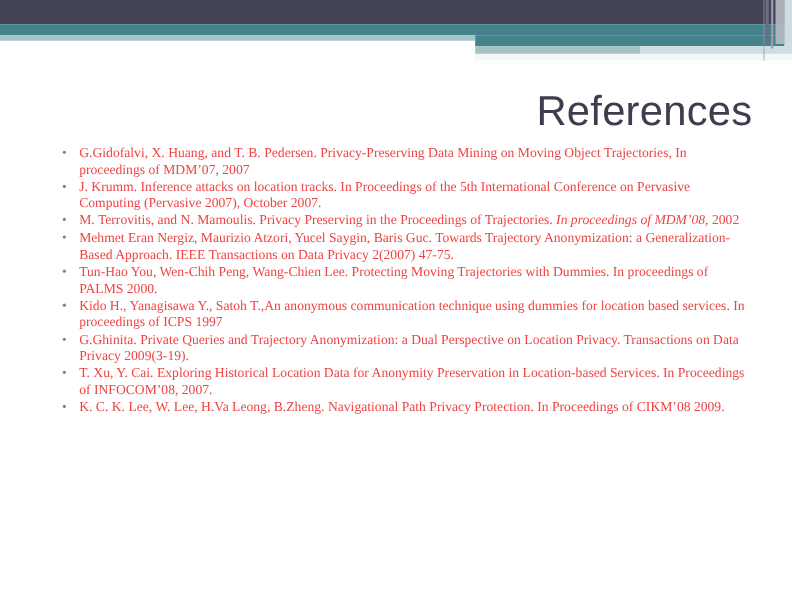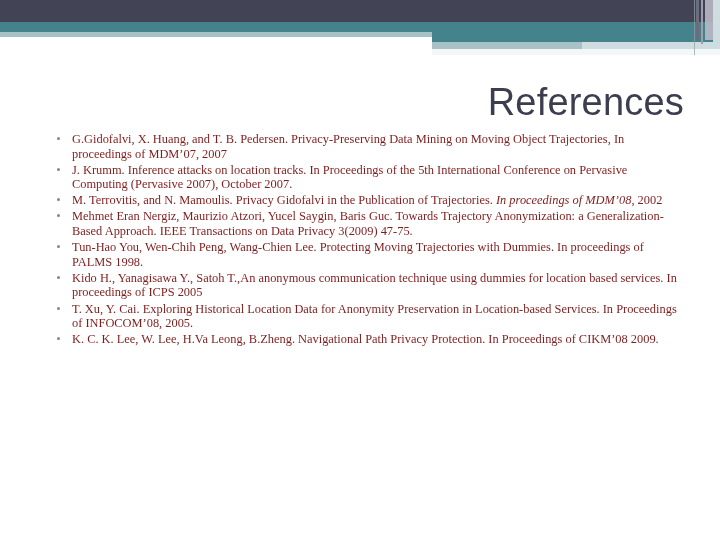--- a/index.html
+++ b/index.html
@@ -123,21 +123,21 @@
     padding: 0;
     list-style: none;
   }
   .ref-item {
     position: relative;
     padding-left: 22px;
     margin: 0 0 1.5px 0;
     font-family: "Liberation Serif", serif;
     font-size: 12.4px;
     line-height: 14.6px;
-    color: #7f1d1d;
+    color: #ef4444;
     text-align: left;
   }
   .ref-bullet {
     position: absolute;
     left: 7px;
     top: 5px;
     width: 3px;
     height: 3px;
     background: #8a7f96;
     border-radius: 50%;
@@ -173,45 +173,49 @@
       <span class="ref-text">G.Gidofalvi, X. Huang, and T. B. Pedersen. Privacy-Preserving Data Mining on Moving Object Trajectories, In proceedings of MDM’07, 2007</span>
     </li>
 
     <li class="ref-item">
       <span class="ref-bullet"></span>
       <span class="ref-text">J. Krumm. Inference attacks on location tracks. In Proceedings of the 5th International Conference on Pervasive Computing (Pervasive 2007), October 2007.</span>
     </li>
 
     <li class="ref-item">
       <span class="ref-bullet"></span>
-      <span class="ref-text"><span> M. Terrovitis, and N. Mamoulis. Privacy Gidofalvi in the Publication of Trajectories. </span><i>In proceedings of MDM’08</i><span>, 2002</span></span>
-    </li>
-
-
-    <li class="ref-item">
-      <span class="ref-bullet"></span>
-      <span class="ref-text">Mehmet Eran Nergiz, Maurizio Atzori, Yucel Saygin, Baris Guc. Towards Trajectory Anonymization: a Generalization-Based Approach. IEEE Transactions on Data Privacy 3(2009) 47-75.</span>
-    </li>
-
-    <li class="ref-item">
-      <span class="ref-bullet"></span>
-      <span class="ref-text">Tun-Hao You, Wen-Chih Peng, Wang-Chien Lee. Protecting Moving Trajectories with Dummies. In proceedings of PALMS 1998.</span>
-    </li>
-
-    <li class="ref-item">
-      <span class="ref-bullet"></span>
-      <span class="ref-text">Kido H., Yanagisawa Y., Satoh T.,An anonymous communication technique using dummies for location based services. In proceedings of ICPS 2005</span>
-    </li>
-
-
-
-
-    <li class="ref-item">
-      <span class="ref-bullet"></span>
-      <span class="ref-text">T. Xu, Y. Cai. Exploring Historical Location Data for Anonymity Preservation in Location-based Services. In Proceedings of INFOCOM’08, 2005.</span>
+      <span class="ref-text"><span> M. Terrovitis, and N. Mamoulis. Privacy Preserving in the Proceedings of Trajectories. </span><i>In proceedings of MDM’08</i><span>, 2002</span></span>
+    </li>
+
+
+    <li class="ref-item">
+      <span class="ref-bullet"></span>
+      <span class="ref-text">Mehmet Eran Nergiz, Maurizio Atzori, Yucel Saygin, Baris Guc. Towards Trajectory Anonymization: a Generalization-Based Approach. IEEE Transactions on Data Privacy 2(2007) 47-75.</span>
+    </li>
+
+    <li class="ref-item">
+      <span class="ref-bullet"></span>
+      <span class="ref-text">Tun-Hao You, Wen-Chih Peng, Wang-Chien Lee. Protecting Moving Trajectories with Dummies. In proceedings of PALMS 2000.</span>
+    </li>
+
+    <li class="ref-item">
+      <span class="ref-bullet"></span>
+      <span class="ref-text">Kido H., Yanagisawa Y., Satoh T.,An anonymous communication technique using dummies for location based services. In proceedings of ICPS 1997</span>
+    </li>
+
+
+    <li class="ref-item">
+      <span class="ref-bullet"></span>
+      <span class="ref-text">G.Ghinita. Private Queries and Trajectory Anonymization: a Dual Perspective on Location Privacy. Transactions on Data Privacy 2009(3-19).</span>
+    </li>
+
+
+    <li class="ref-item">
+      <span class="ref-bullet"></span>
+      <span class="ref-text">T. Xu, Y. Cai. Exploring Historical Location Data for Anonymity Preservation in Location-based Services. In Proceedings of INFOCOM’08, 2007.</span>
     </li>
 
     <li class="ref-item">
       <span class="ref-bullet"></span>
       <span class="ref-text">K. C. K. Lee, W. Lee, H.Va Leong, B.Zheng. Navigational Path Privacy Protection. In Proceedings of CIKM’08 2009.</span>
     </li>
 
   </ul>
 </div>
 

